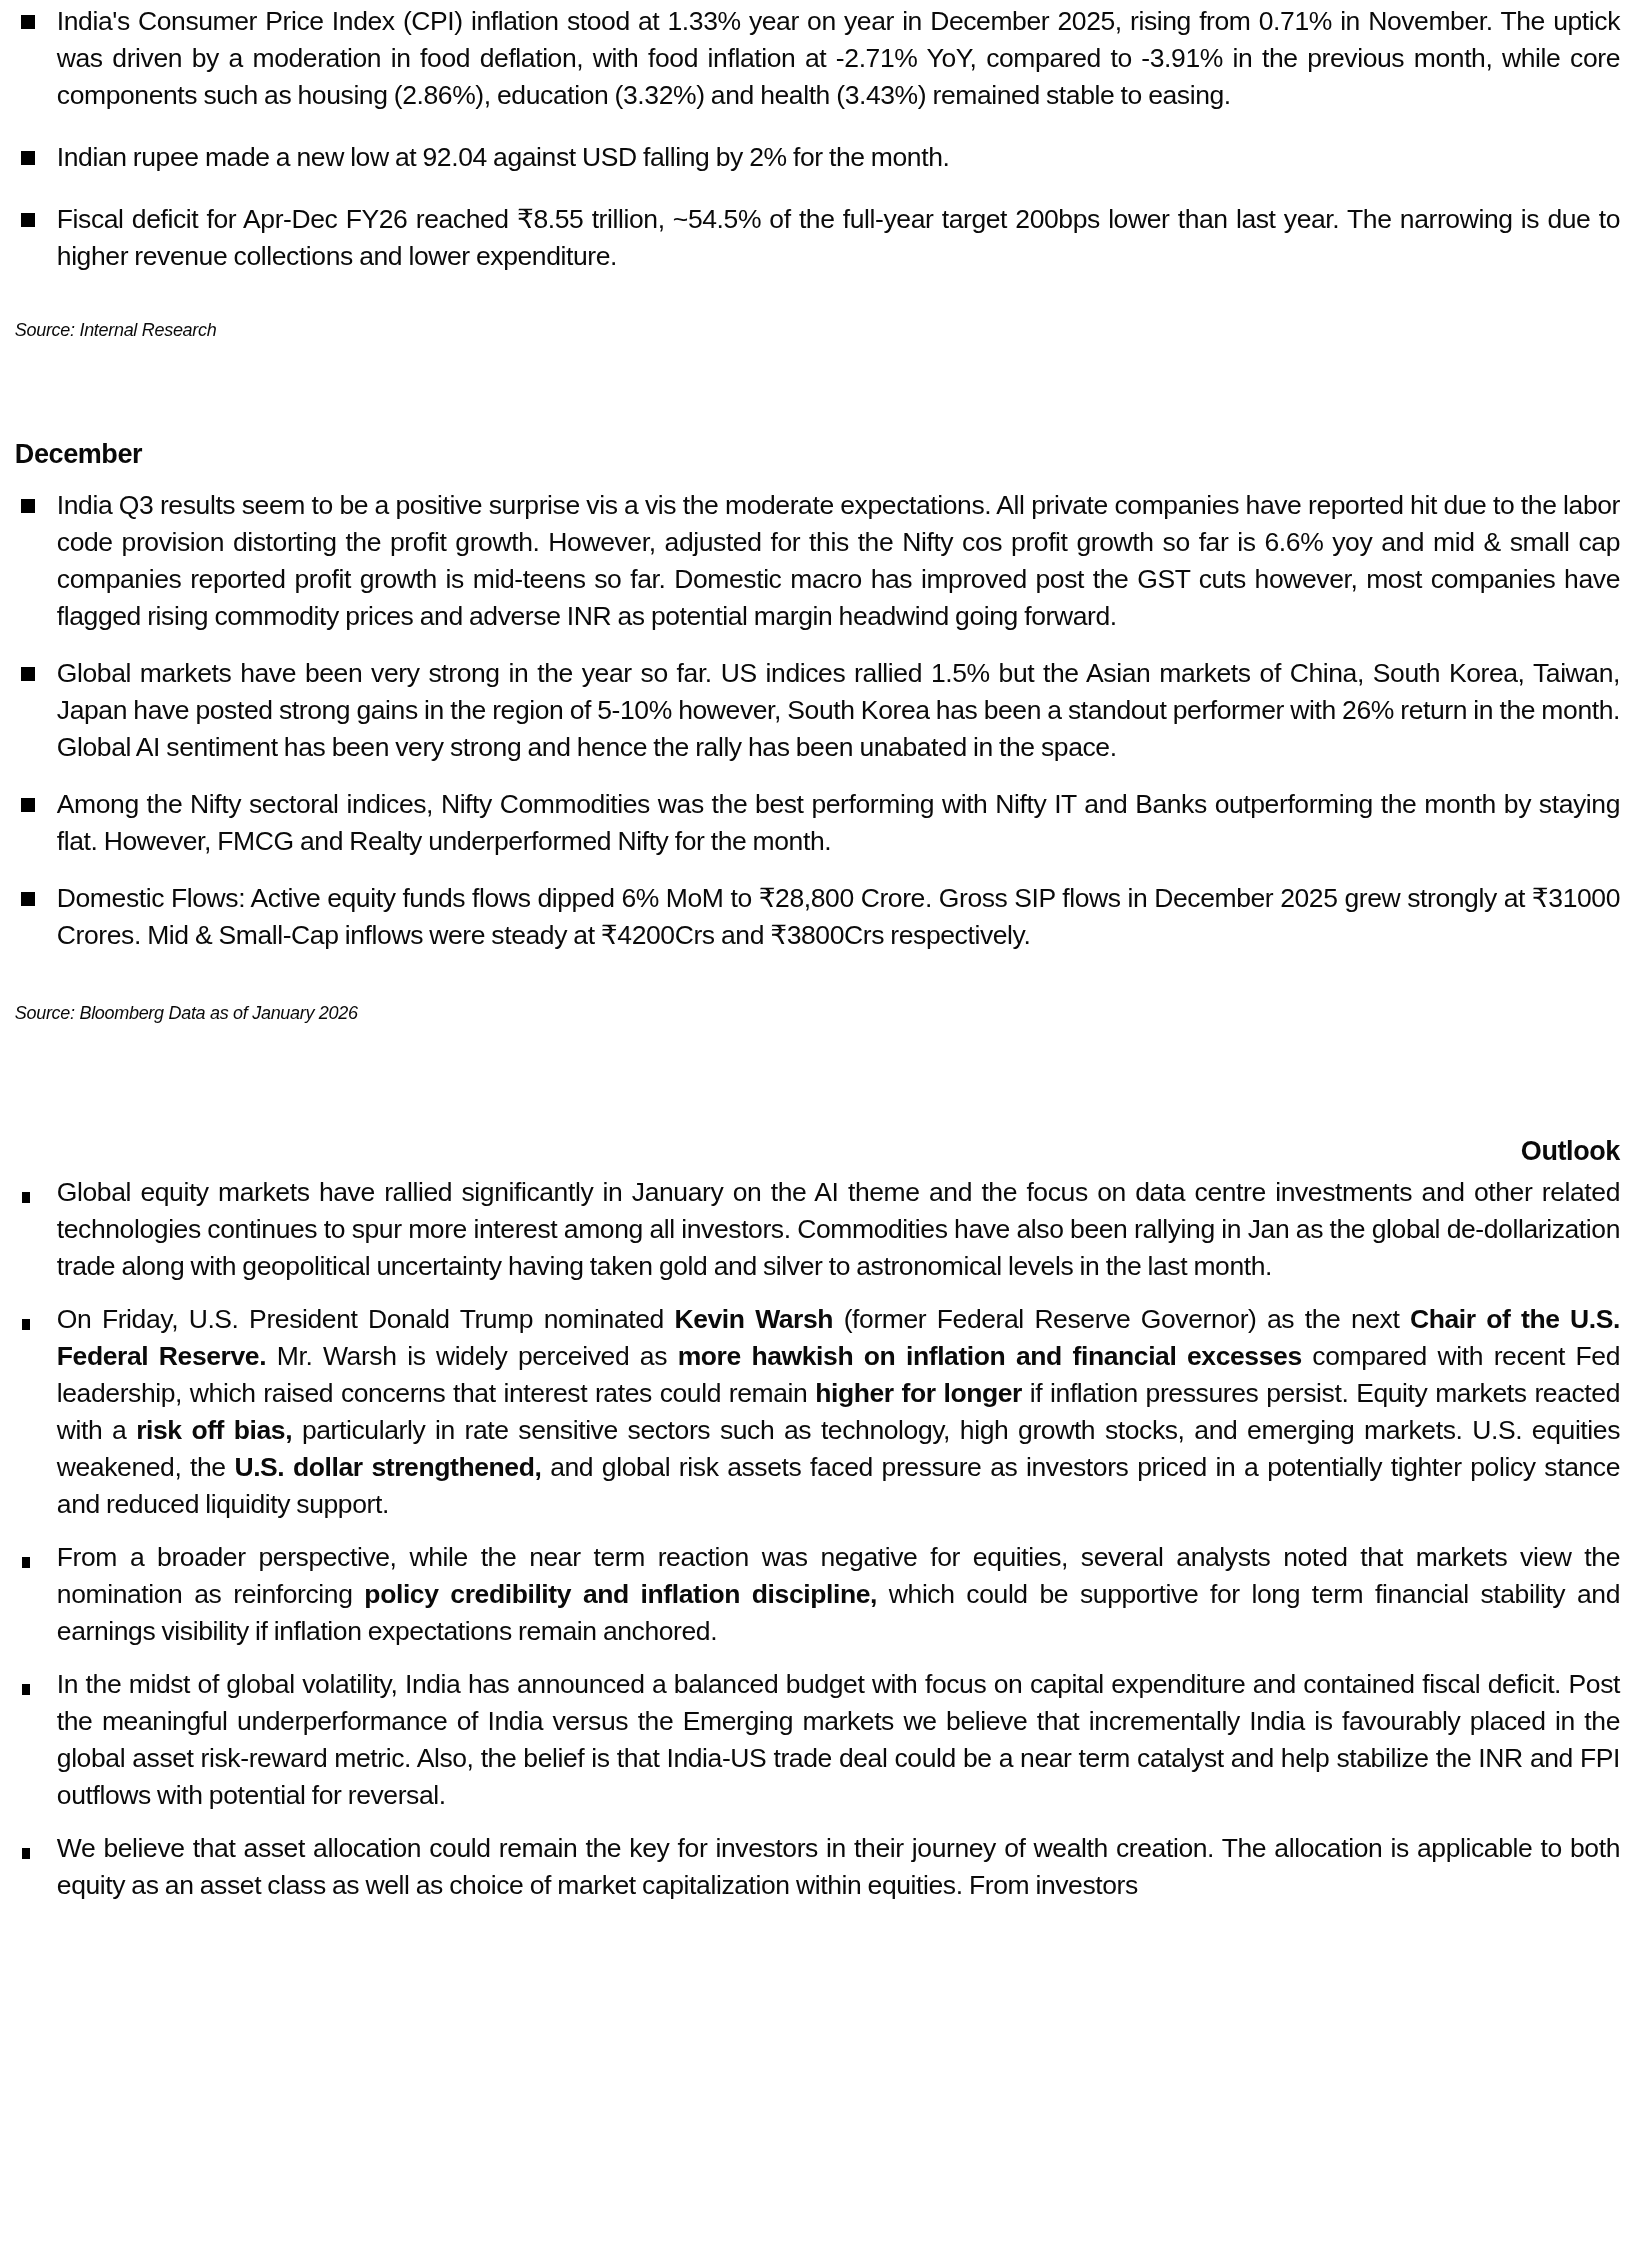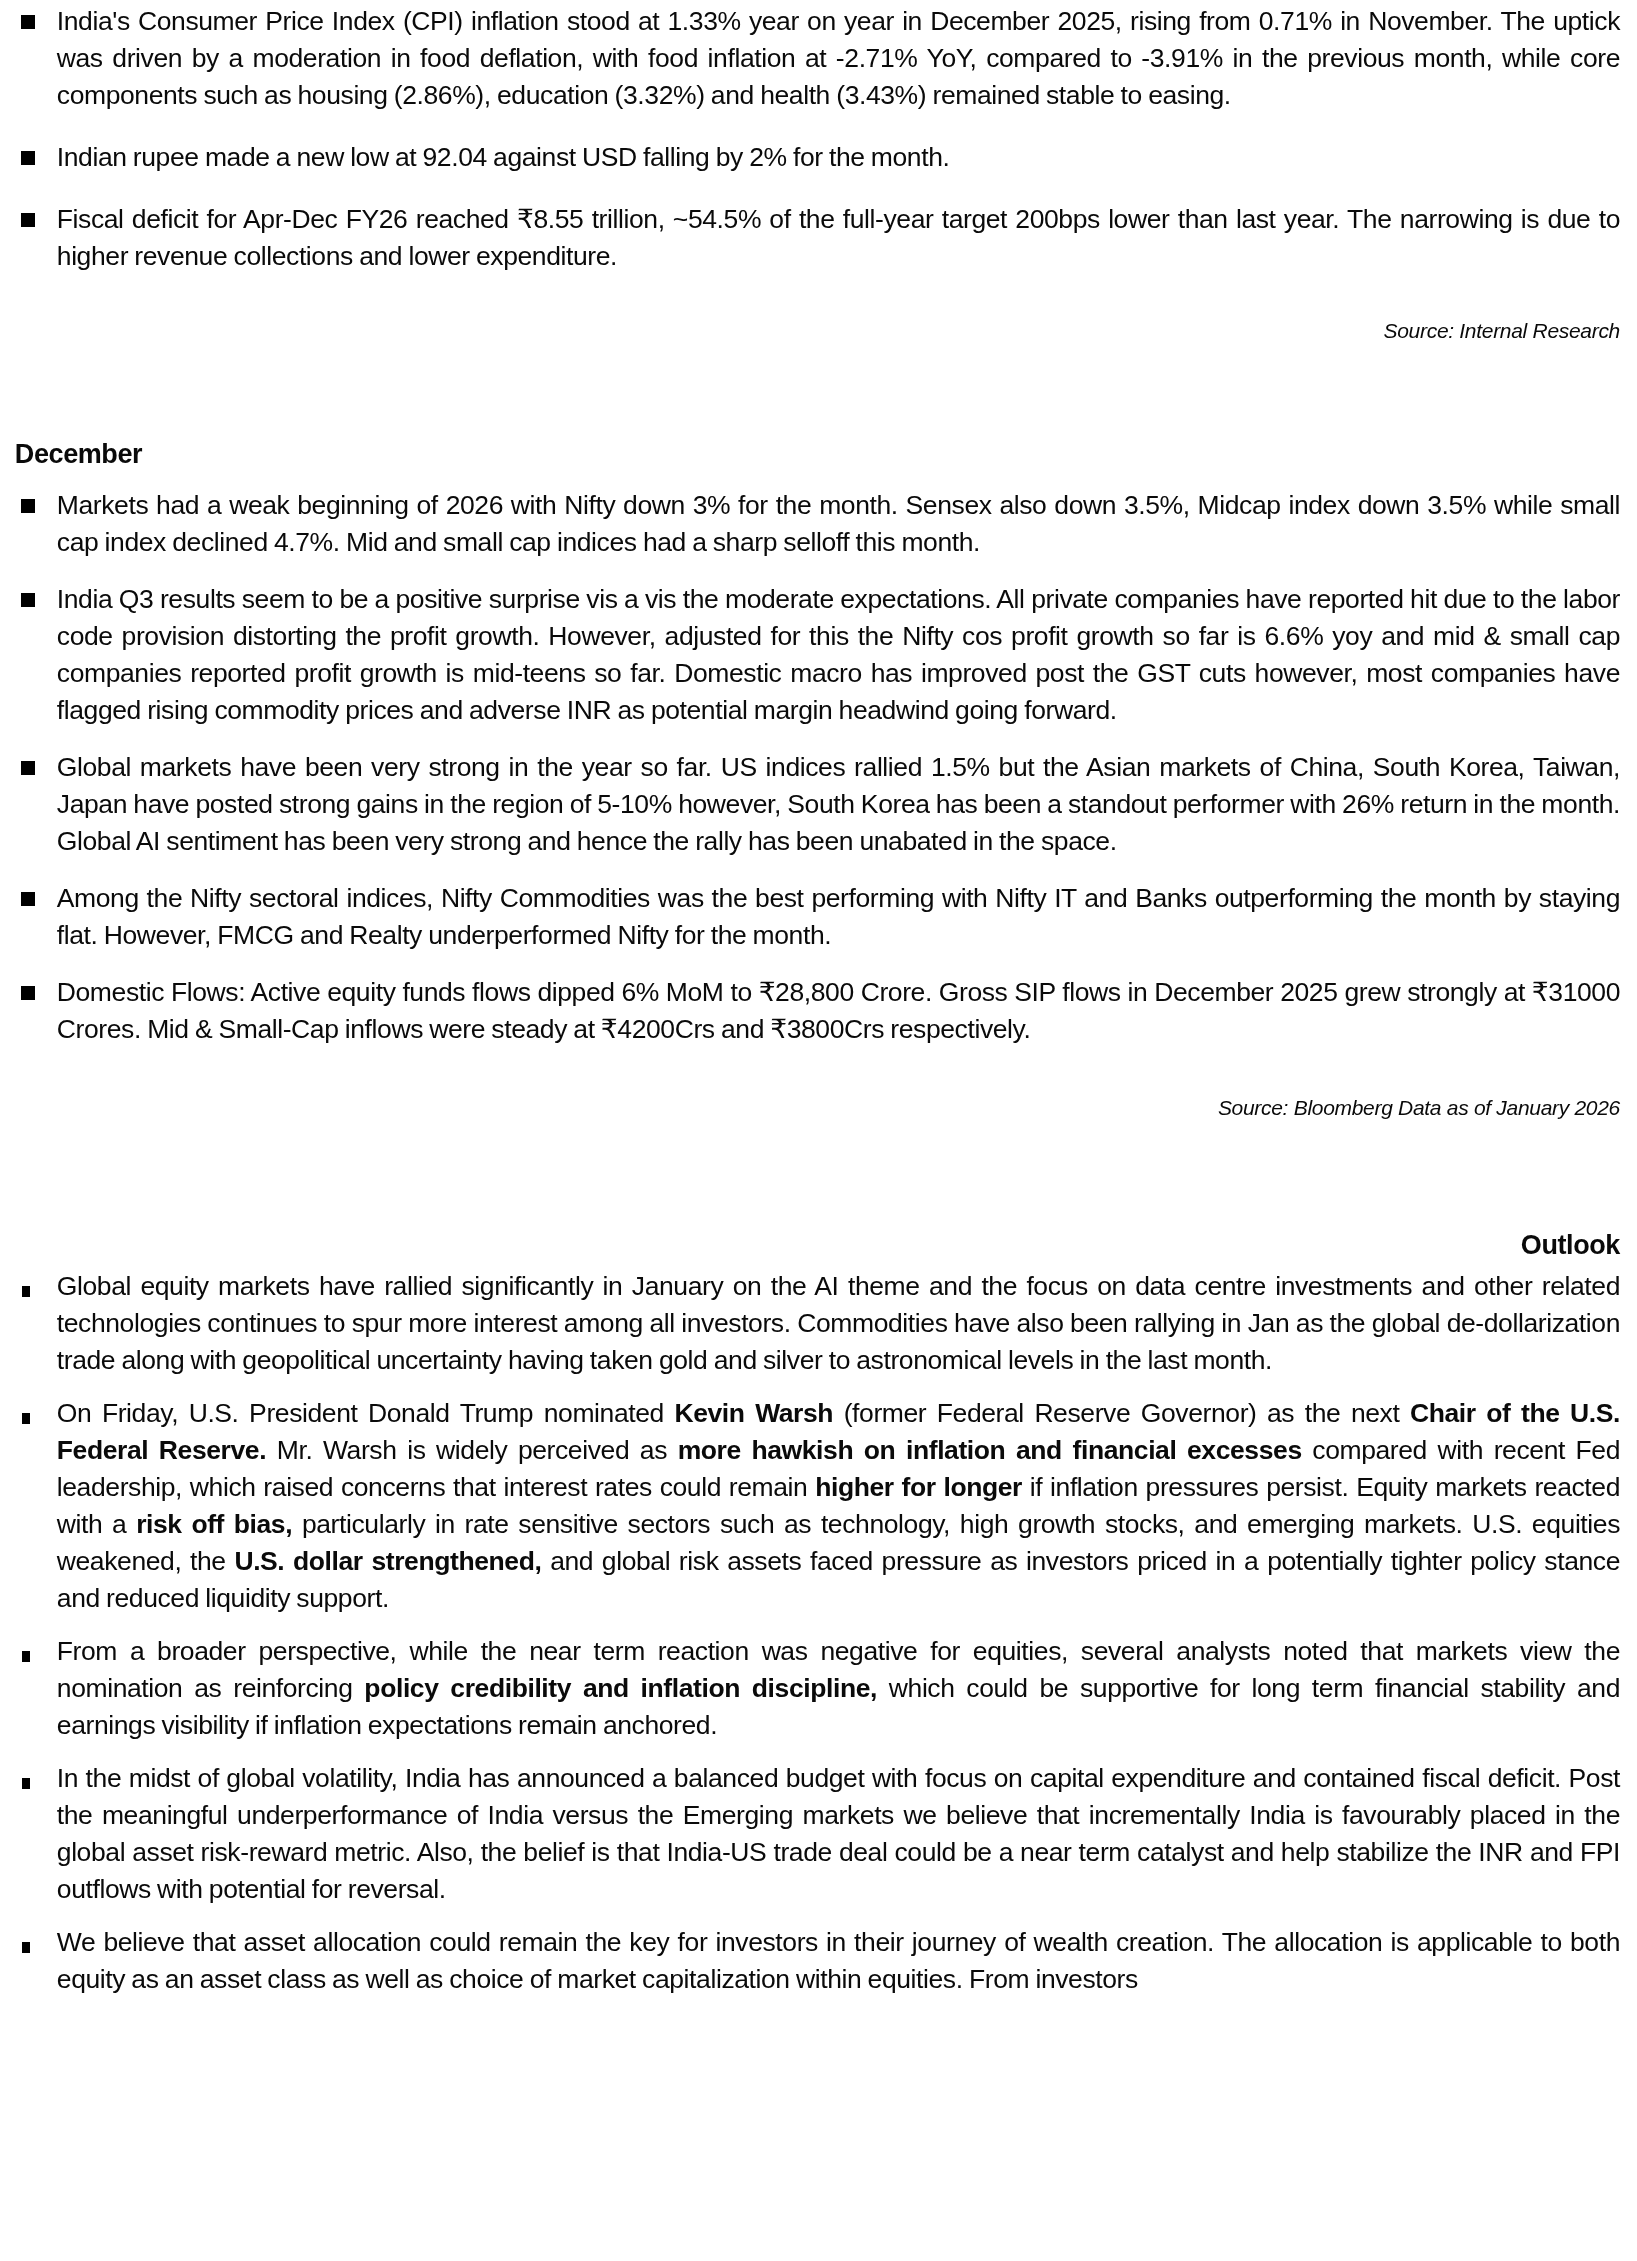--- a/index.html
+++ b/index.html
@@ -49,23 +49,23 @@
     .bullet.small-marker .marker {
       left: 7.4px;
       top: 17.5px;
       width: 7.4px;
       height: 10.7px;
     }
     .bullet b {
       font-weight: 700;
     }
     .source {
-      text-align: right;
+      text-align: left;
       font-style: italic;
-      font-size: 21px;
+      font-size: 18px;
       line-height: 27px;
       letter-spacing: -0.3px;
     }
     .section-title {
       font-weight: 700;
       font-size: 27px;
       line-height: 34px;
       margin: 0;
       letter-spacing: -0.4px;
     }
@@ -88,24 +88,20 @@
       <span class="marker"></span>
       <span>Fiscal deficit for Apr-Dec FY26 reached ₹8.55 trillion, ~54.5% of the full-year target 200bps lower than last year. The narrowing is due to higher revenue collections and lower expenditure.</span>
     </li>
   </ul>
 
   <div class="source" style="margin-top:42px;">Source: Internal Research</div>
 
   <h2 class="section-title" style="margin-top:93px;">December</h2>
 
   <ul class="bullets" style="margin-top:16px;">
-    <li class="bullet" style="margin-bottom:20px;">
-      <span class="marker"></span>
-      <span>Markets had a weak beginning of 2026 with Nifty down 3% for the month. Sensex also down 3.5%, Midcap index down 3.5% while small cap index declined 4.7%. Mid and small cap indices had a sharp selloff this month.</span>
-    </li>
     <li class="bullet" style="margin-bottom:20px;">
       <span class="marker"></span>
       <span>India Q3 results seem to be a positive surprise vis a vis the moderate expectations. All private companies have reported hit due to the labor code provision distorting the profit growth. However, adjusted for this the Nifty cos profit growth so far is 6.6% yoy and mid &amp; small cap companies reported profit growth is mid-teens so far. Domestic macro has improved post the GST cuts however, most companies have flagged rising commodity prices and adverse INR as potential margin headwind going forward.</span>
     </li>
     <li class="bullet" style="margin-bottom:20px;">
       <span class="marker"></span>
       <span>Global markets have been very strong in the year so far. US indices rallied 1.5% but the Asian markets of China, South Korea, Taiwan, Japan have posted strong gains in the region of 5-10% however, South Korea has been a standout performer with 26% return in the month. Global AI sentiment has been very strong and hence the rally has been unabated in the space.</span>
     </li>
     <li class="bullet" style="margin-bottom:20px;">
       <span class="marker"></span>

